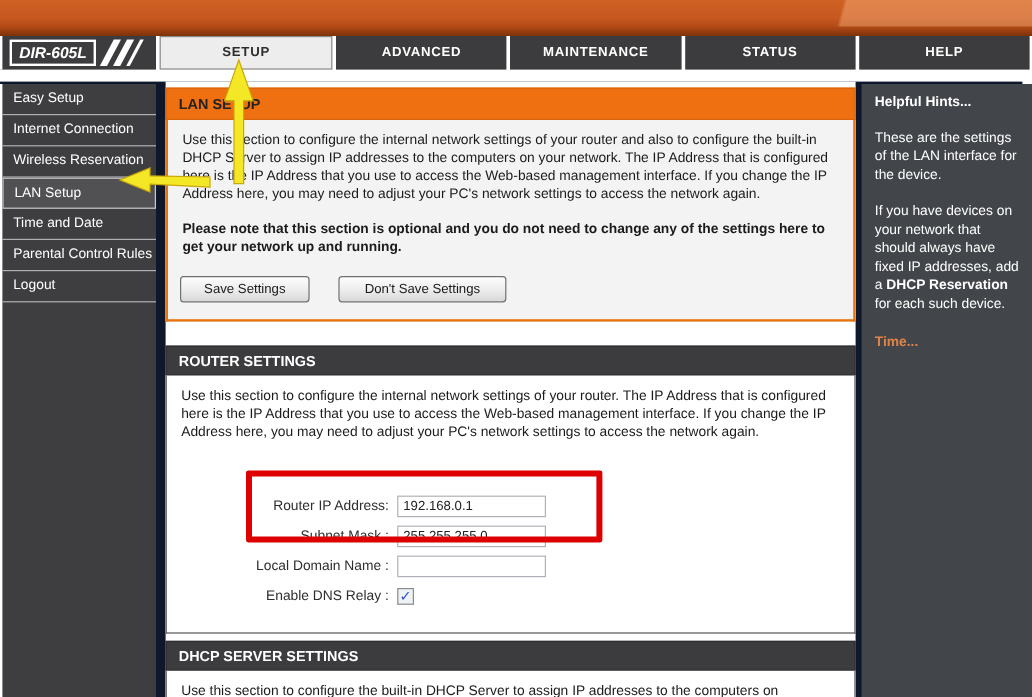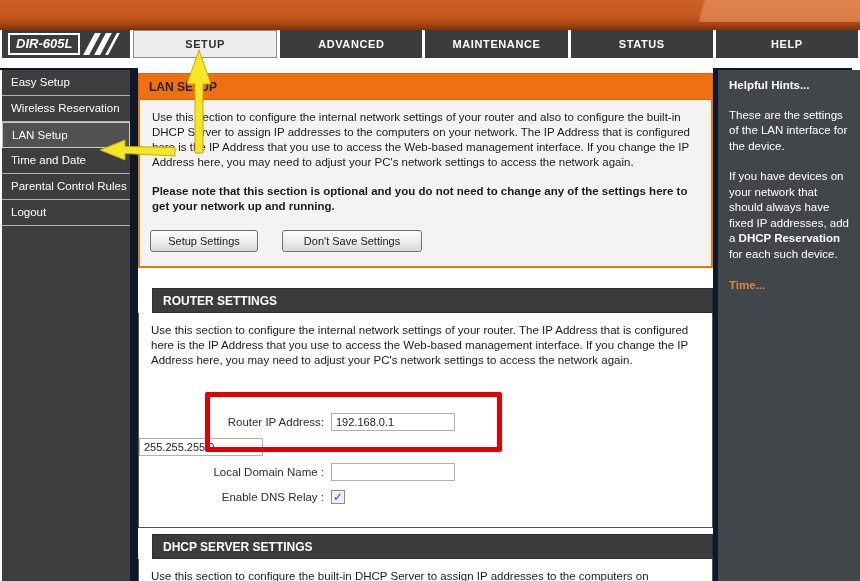--- a/index.html
+++ b/index.html
@@ -41,21 +41,21 @@
     background:#42464a; color:#fff; padding:8px 11px; font-size:11.5px; line-height:15.5px; }
   .hints .h-title { font-weight:bold; margin-bottom:14px; }
   .hints p { margin-bottom:15px; }
   .hints .more { color:#e08448; font-weight:bold; margin-top:16px; cursor:pointer; }
 
   
   .content { position:absolute; left:138px; top:0px; width:575px; height:523px; background:#fff; }
   .sec { position:absolute; left:0; width:575px; }
   .sec-head { height:25px; font-weight:bold; font-size:12px; padding-left:10px; line-height:25px; }
   .sec-head.orange { background:#ee7010; color:#232323; height:27px; line-height:27px; border:1px solid #d9650c; }
-  .sec-head.dark { background:#3c3c3e; color:#fff; border:1px solid #2e2e2e;margin-left:14px; }
+  .sec-head.dark { background:#3c3c3e; color:#fff; border:1px solid #2e2e2e; }
   .sec-body { background:#fff; border:1px solid #555; border-top:none; }
   .sec-body.lan { background:#f3f3f3; border:2px solid #e8740f; border-top:none; height:168px; }
   .para { color:#1b1b1b; font-size:11.5px; line-height:15px; padding:10px 12px 0 12px; }
   .para.bold { font-weight:bold; padding-top:14px; }
 
   .btn-row { padding:16px 0 0 10px; display:flex; }
   .btn { font-family:"Liberation Sans",sans-serif; font-size:11px; color:#1a1a1a;
     border:1px solid #707070; border-radius:3px; background:linear-gradient(180deg,#fdfdfd 0%,#ececec 55%,#d8d8d8 100%);
     height:22px; padding:0 14px; cursor:pointer; }
   .btn.save { width:108px; }
@@ -101,51 +101,53 @@
     <div class="tab">ADVANCED</div>
     <div class="tab">MAINTENANCE</div>
     <div class="tab">STATUS</div>
     <div class="tab">HELP</div>
   </div>
 
   <div class="main">
 
     <div class="sidebar">
       <div class="side-item">Easy Setup</div>
+      <div class="side-item">Internet Connection</div>
       <div class="side-item">Wireless Reservation</div>
       <div class="side-item active">LAN Setup</div>
       <div class="side-item">Time and Date</div>
       <div class="side-item">Parental Control Rules</div>
       <div class="side-item">Logout</div>
     </div>
 
     <div class="content">
 
       <div class="sec" style="top:5px;">
         <div class="sec-head orange">LAN SETUP</div>
         <div class="sec-body lan">
           <div class="para">Use this section to configure the internal network settings of your router and also to configure the built-in DHCP Server to assign IP addresses to the computers on your network. The IP Address that is configured here is the IP Address that you use to access the Web-based management interface. If you change the IP Address here, you may need to adjust your PC's network settings to access the network again.</div>
           <div class="para bold">Please note that this section is optional and you do not need to change any of the settings here to get your network up and running.</div>
           <div class="btn-row">
-            <button class="btn save">Setup Settings</button>
+            <button class="btn save">Save Settings</button>
             <button class="btn dontsave">Don't Save Settings</button>
           </div>
         </div>
       </div>
 
       <div class="sec" style="top:220px;">
         <div class="sec-head dark">ROUTER SETTINGS</div>
         <div class="sec-body router">
           <div class="para">Use this section to configure the internal network settings of your router. The IP Address that is configured here is the IP Address that you use to access the Web-based management interface. If you change the IP Address here, you may need to adjust your PC's network settings to access the network again.</div>
           <div class="form">
             <div class="form-row">
               <div class="form-label">Router IP Address:</div>
               <input class="form-input" type="text" value="192.168.0.1" style="">
             </div>
             <div class="form-row">
+              <div class="form-label">Subnet Mask :</div>
               <input class="form-input" type="text" value="255.255.255.0" style="">
             </div>
             <div class="form-row">
               <div class="form-label">Local Domain Name :</div>
               <input class="form-input" type="text" value="" style="">
             </div>
             <div class="form-row">
               <div class="form-label">Enable DNS Relay :</div>
               <div class="checkbox">✓</div>
             </div>

